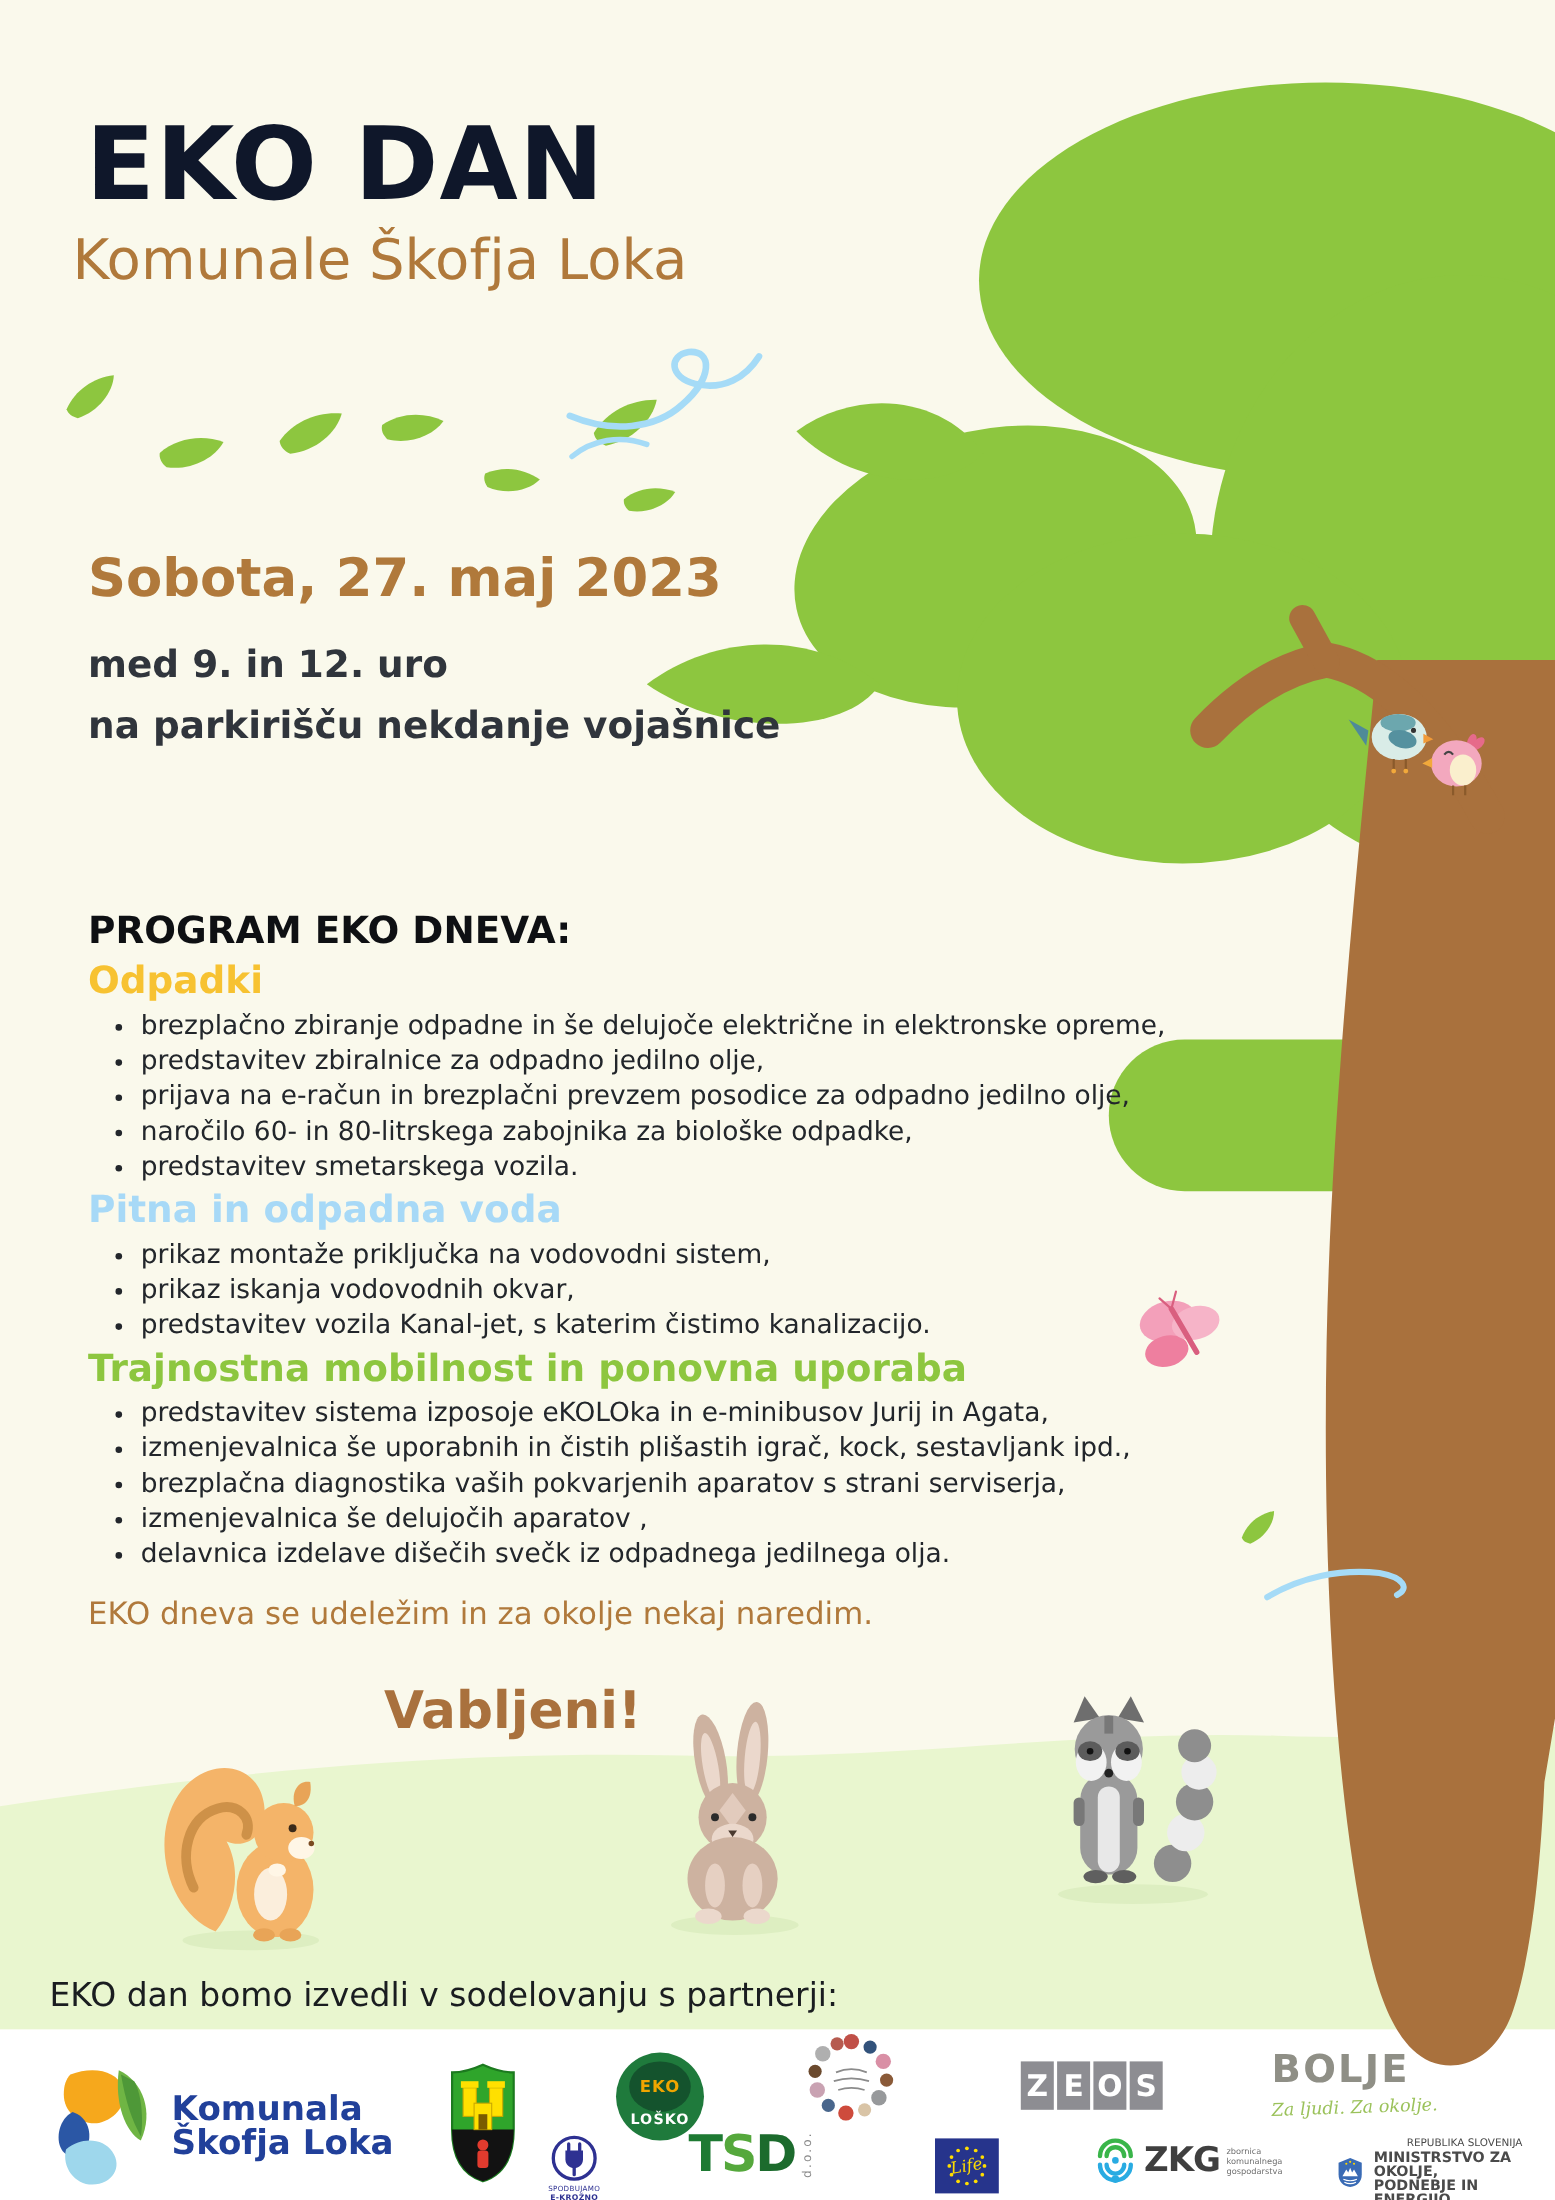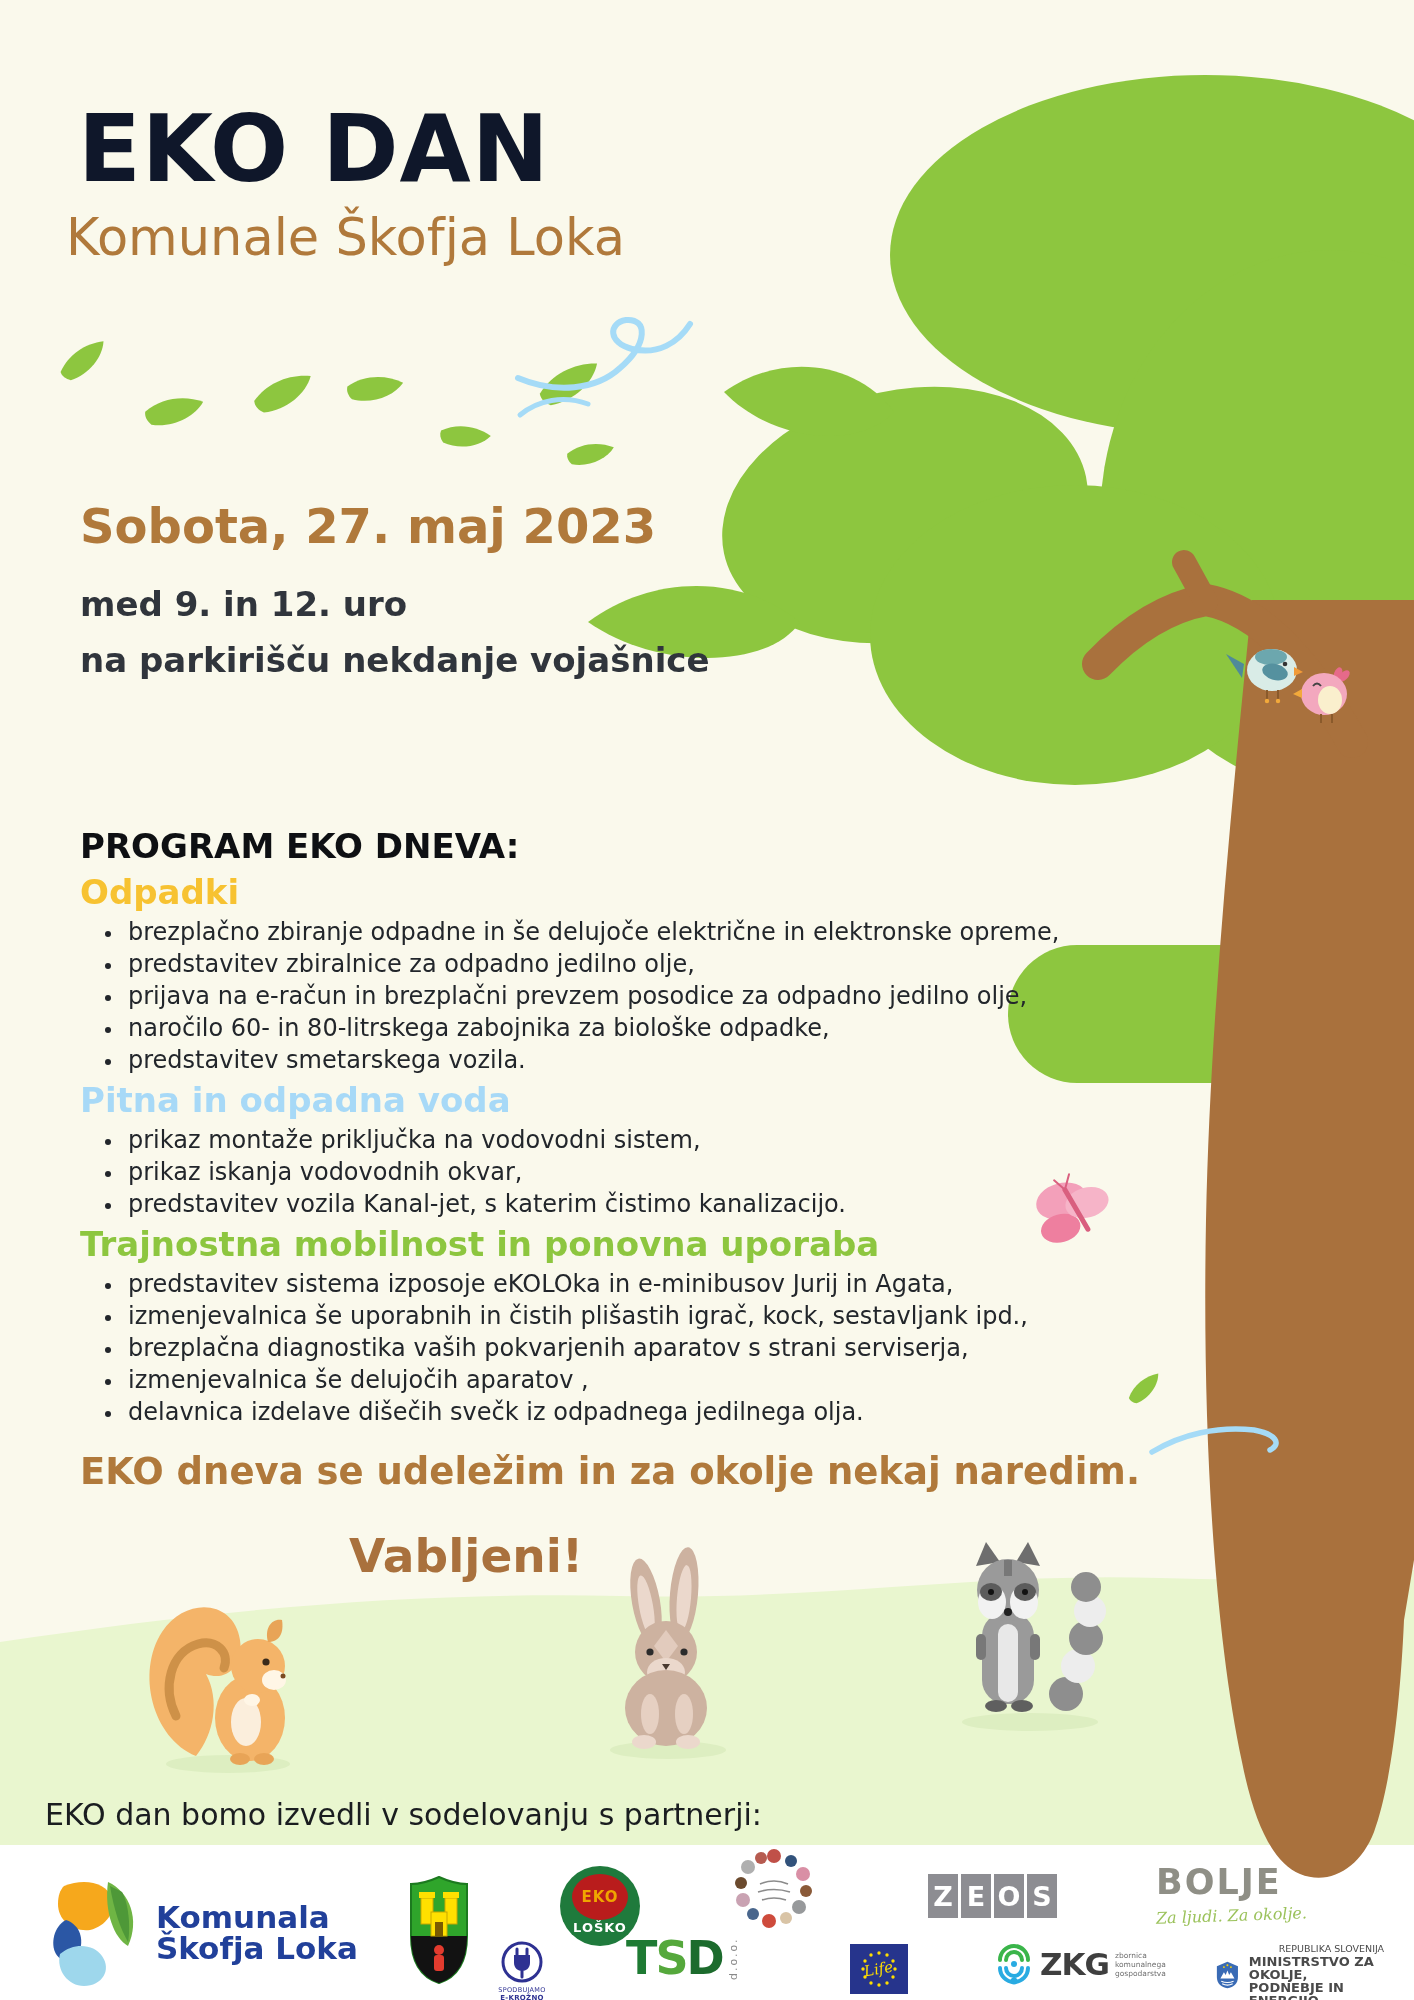--- a/index.html
+++ b/index.html
@@ -20,36 +20,36 @@
   .program{position:absolute;left:80px;top:826px;width:1010px;}
   .prog-title{font-size:34px;font-weight:800;color:#0E1013;line-height:40px;margin:0 0 6px 0;}
   .sec-head{font-size:34px;font-weight:700;line-height:40px;margin:0 0 4px 0;}
   .sec-yellow{color:#F7C231;}
   .sec-blue{color:#A7D9F7;}
   .sec-green{color:#8DC63F;}
   .program ul{margin:0 0 4px 0;padding:0 0 0 44px;list-style:disc;}
   .program li{font-size:24px;line-height:32px;color:#22262B;white-space:nowrap;padding-left:4px;}
   .program li::marker{color:#22262B;font-size:20px;}
 
-  .pledge{left:80px;top:1450px;font-size:37px;font-weight:700;color:#B0793B;}
+  .pledge{left:80px;top:1450px;font-size:28px;font-weight:400;color:#B0793B;}
   .invite{left:349px;top:1528px;font-size:47px;font-weight:700;color:#A9713D;}
   .partners-intro{left:45px;top:1797px;font-size:30px;font-weight:400;color:#1A1D20;}
 
   
   .logo{position:absolute;}
   .komunala{left:50px;top:1876px;display:flex;align-items:center;gap:16px;}
   .komunala .ktext{display:flex;flex-direction:column;line-height:31px;
     color:#21409A;font-size:31px;font-weight:600;}
 
   .coat{left:408px;top:1874px;}
 
   .ekolosko{left:560px;top:1866px;width:80px;height:80px;border-radius:50%;
     background:#1F7A3C;position:absolute;}
   .ekolosko .inner{position:absolute;left:12px;top:8px;width:56px;height:46px;
-    border-radius:50%;background:#b91c1c;display:flex;align-items:center;justify-content:center;}
+    border-radius:50%;background:#14532d;display:flex;align-items:center;justify-content:center;}
   .ekolosko .eko{color:#F0A500;font-weight:800;font-size:15px;letter-spacing:1px;}
   .ekolosko .losko{position:absolute;left:0;bottom:11px;width:100%;text-align:center;
     color:#ffffff;font-weight:800;font-size:13px;letter-spacing:1px;}
 
   .community{left:734px;top:1848px;}
 
   .zeos{left:928px;top:1874px;display:flex;gap:3px;}
   .zeos .zbox{width:30px;height:44px;background:#8D8D92;color:#fff;
     display:flex;align-items:center;justify-content:center;font-size:27px;font-weight:700;}
 

